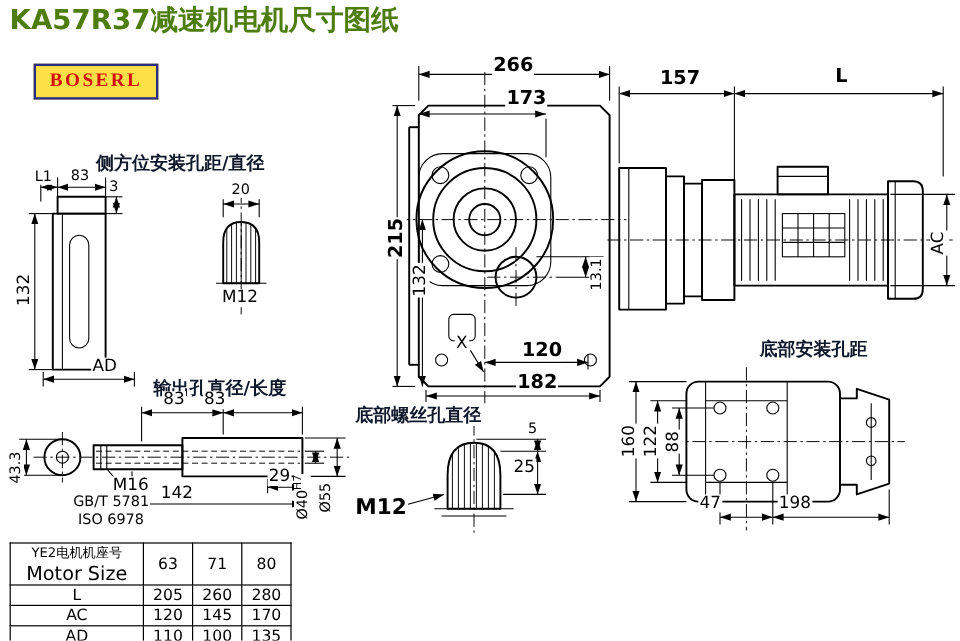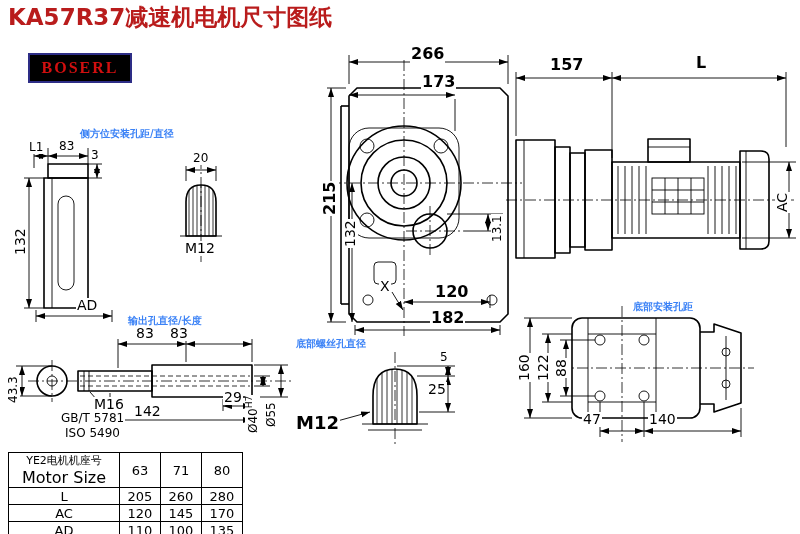--- a/index.html
+++ b/index.html
@@ -12,25 +12,25 @@
   .lead{stroke:#000;stroke-width:0.9;fill:none;marker-end:url(#arr);}
   .cl{stroke:#000;stroke-width:0.8;fill:none;stroke-dasharray:11 3 2 3;}
   .dash{stroke:#000;stroke-width:0.8;fill:none;stroke-dasharray:5 3;}
   .hatch line{stroke:#000;stroke-width:0.8;}
   .txt{position:absolute;white-space:nowrap;line-height:1.05;}
   .dt{font-size:14px;background:#fff;padding:0 1px;}
   .lg{font-size:16px;font-weight:bold;}
   .xl{font-size:18px;font-weight:bold;}
   .sm{font-size:12px;}
   .rot{transform-origin:0 0;transform:rotate(-90deg);}
-  .red{color:#3b82f6;font-weight:bold;font-size:10px;background:#fff;}
-  #title{left:8px;top:5px;font-size:23px;font-weight:bold;color:#b91c1c;}
+  .red{color:#0f172a;font-weight:bold;font-size:15px;background:#fff;}
+  #title{left:8px;top:5px;font-size:23px;font-weight:bold;color:#4d7c0f;}
   #logo{position:absolute;left:28px;top:53px;width:100px;height:26px;border:2px solid #2d2d86;
         display:flex;align-items:center;justify-content:center;color:#d10f0f;font-weight:bold;
-        font-size:16px;letter-spacing:2px;font-family:"Liberation Serif","DejaVu Serif",serif;background:#000000;}
+        font-size:16px;letter-spacing:2px;font-family:"Liberation Serif","DejaVu Serif",serif;background:#fde047;}
   sup{font-size:9px;}
   #spec-table{position:absolute;left:8px;top:452px;border-collapse:collapse;background:#fff;}
   #spec-table th,#spec-table td{border:1px solid #000;text-align:center;padding:0;font-weight:normal;font-size:13px;}
   #spec-table th{height:28px;}
   #spec-table td{height:16px;}
   #spec-table .c0{width:110px;}
   #spec-table .c{width:40px;}
   #spec-table .h1{font-size:11px;}
   #spec-table .h2{font-size:16px;}
 </style>
@@ -257,21 +257,21 @@
   </svg>
 
   <div id="title" class="txt">KA57R37减速机电机尺寸图纸</div>
   <div id="logo">
       <span>BOSERL</span>
     </div>
 
   <div class="txt red" style="left:80px;top:129px">侧方位安装孔距/直径</div>
   <div class="txt red" style="left:128px;top:316px">输出孔直径/长度</div>
   <div class="txt red" style="left:296px;top:339px">底部螺丝孔直径</div>
-  <div class="txt red" style="left:633px;top:302px">底部安装孔距</div>
+  <div class="txt red" style="left:633px;top:284px">底部安装孔距</div>
 
   <span class="txt dt lg" style="left:410px;top:46px">266</span>
   <span class="txt dt lg" style="left:421px;top:74px">173</span>
   <span class="txt dt lg" style="left:549px;top:57px">157</span>
   <span class="txt dt lg" style="left:695px;top:55px">L</span>
   <span class="txt dt lg rot" style="left:322px;top:216px">215</span>
   <span class="txt dt rot" style="left:343px;top:248px">132</span>
   <span class="txt dt sm rot" style="left:491px;top:243px">13.1</span>
   <span class="txt dt lg" style="left:434px;top:284px">120</span>
   <span class="txt dt lg" style="left:430px;top:310px">182</span>
@@ -283,36 +283,36 @@
   <span class="txt dt sm" style="left:90px;top:149px">3</span>
   <span class="txt dt sm" style="left:192px;top:152px">20</span>
   <span class="txt dt" style="left:184px;top:241px">M12</span>
   <span class="txt dt rot" style="left:13px;top:256px">132</span>
   <span class="txt dt" style="left:76px;top:298px">AD</span>
 
   <span class="txt dt" style="left:135px;top:326px">83</span>
   <span class="txt dt" style="left:169px;top:326px">83</span>
   <span class="txt dt" style="left:93px;top:397px">M16</span>
   <span class="txt dt sm" style="left:60px;top:412px">GB/T 5781</span>
-  <span class="txt dt sm" style="left:64px;top:427px">ISO 5490</span>
+  <span class="txt dt sm" style="left:64px;top:427px">ISO 6978</span>
   <span class="txt dt" style="left:223px;top:390px">29</span>
   <span class="txt dt" style="left:133px;top:404px">142</span>
   <span class="txt dt sm rot" style="left:7px;top:404px">43.3</span>
   <span class="txt dt sm rot" style="left:245px;top:434px"><span>Ø40</span><sup>H7</sup></span>
   <span class="txt dt sm rot" style="left:265px;top:428px">Ø55</span>
 
   <span class="txt dt sm" style="left:439px;top:351px">5</span>
   <span class="txt dt" style="left:427px;top:382px">25</span>
   <span class="txt dt xl" style="left:295px;top:414px">M12</span>
 
   <span class="txt dt rot" style="left:517px;top:382px">160</span>
   <span class="txt dt rot" style="left:536px;top:382px">122</span>
   <span class="txt dt rot" style="left:554px;top:378px">88</span>
   <span class="txt dt" style="left:582px;top:412px">47</span>
-  <span class="txt dt" style="left:648px;top:412px">140</span>
+  <span class="txt dt" style="left:648px;top:412px">198</span>
 
   <table id="spec-table">
     <tbody>
       <tr>
         <th class="c0">
           <div class="h1">YE2电机机座号</div>
           <div class="h2">Motor Size</div>
         </th>
         <th class="c">63</th>
         <th class="c">71</th>

